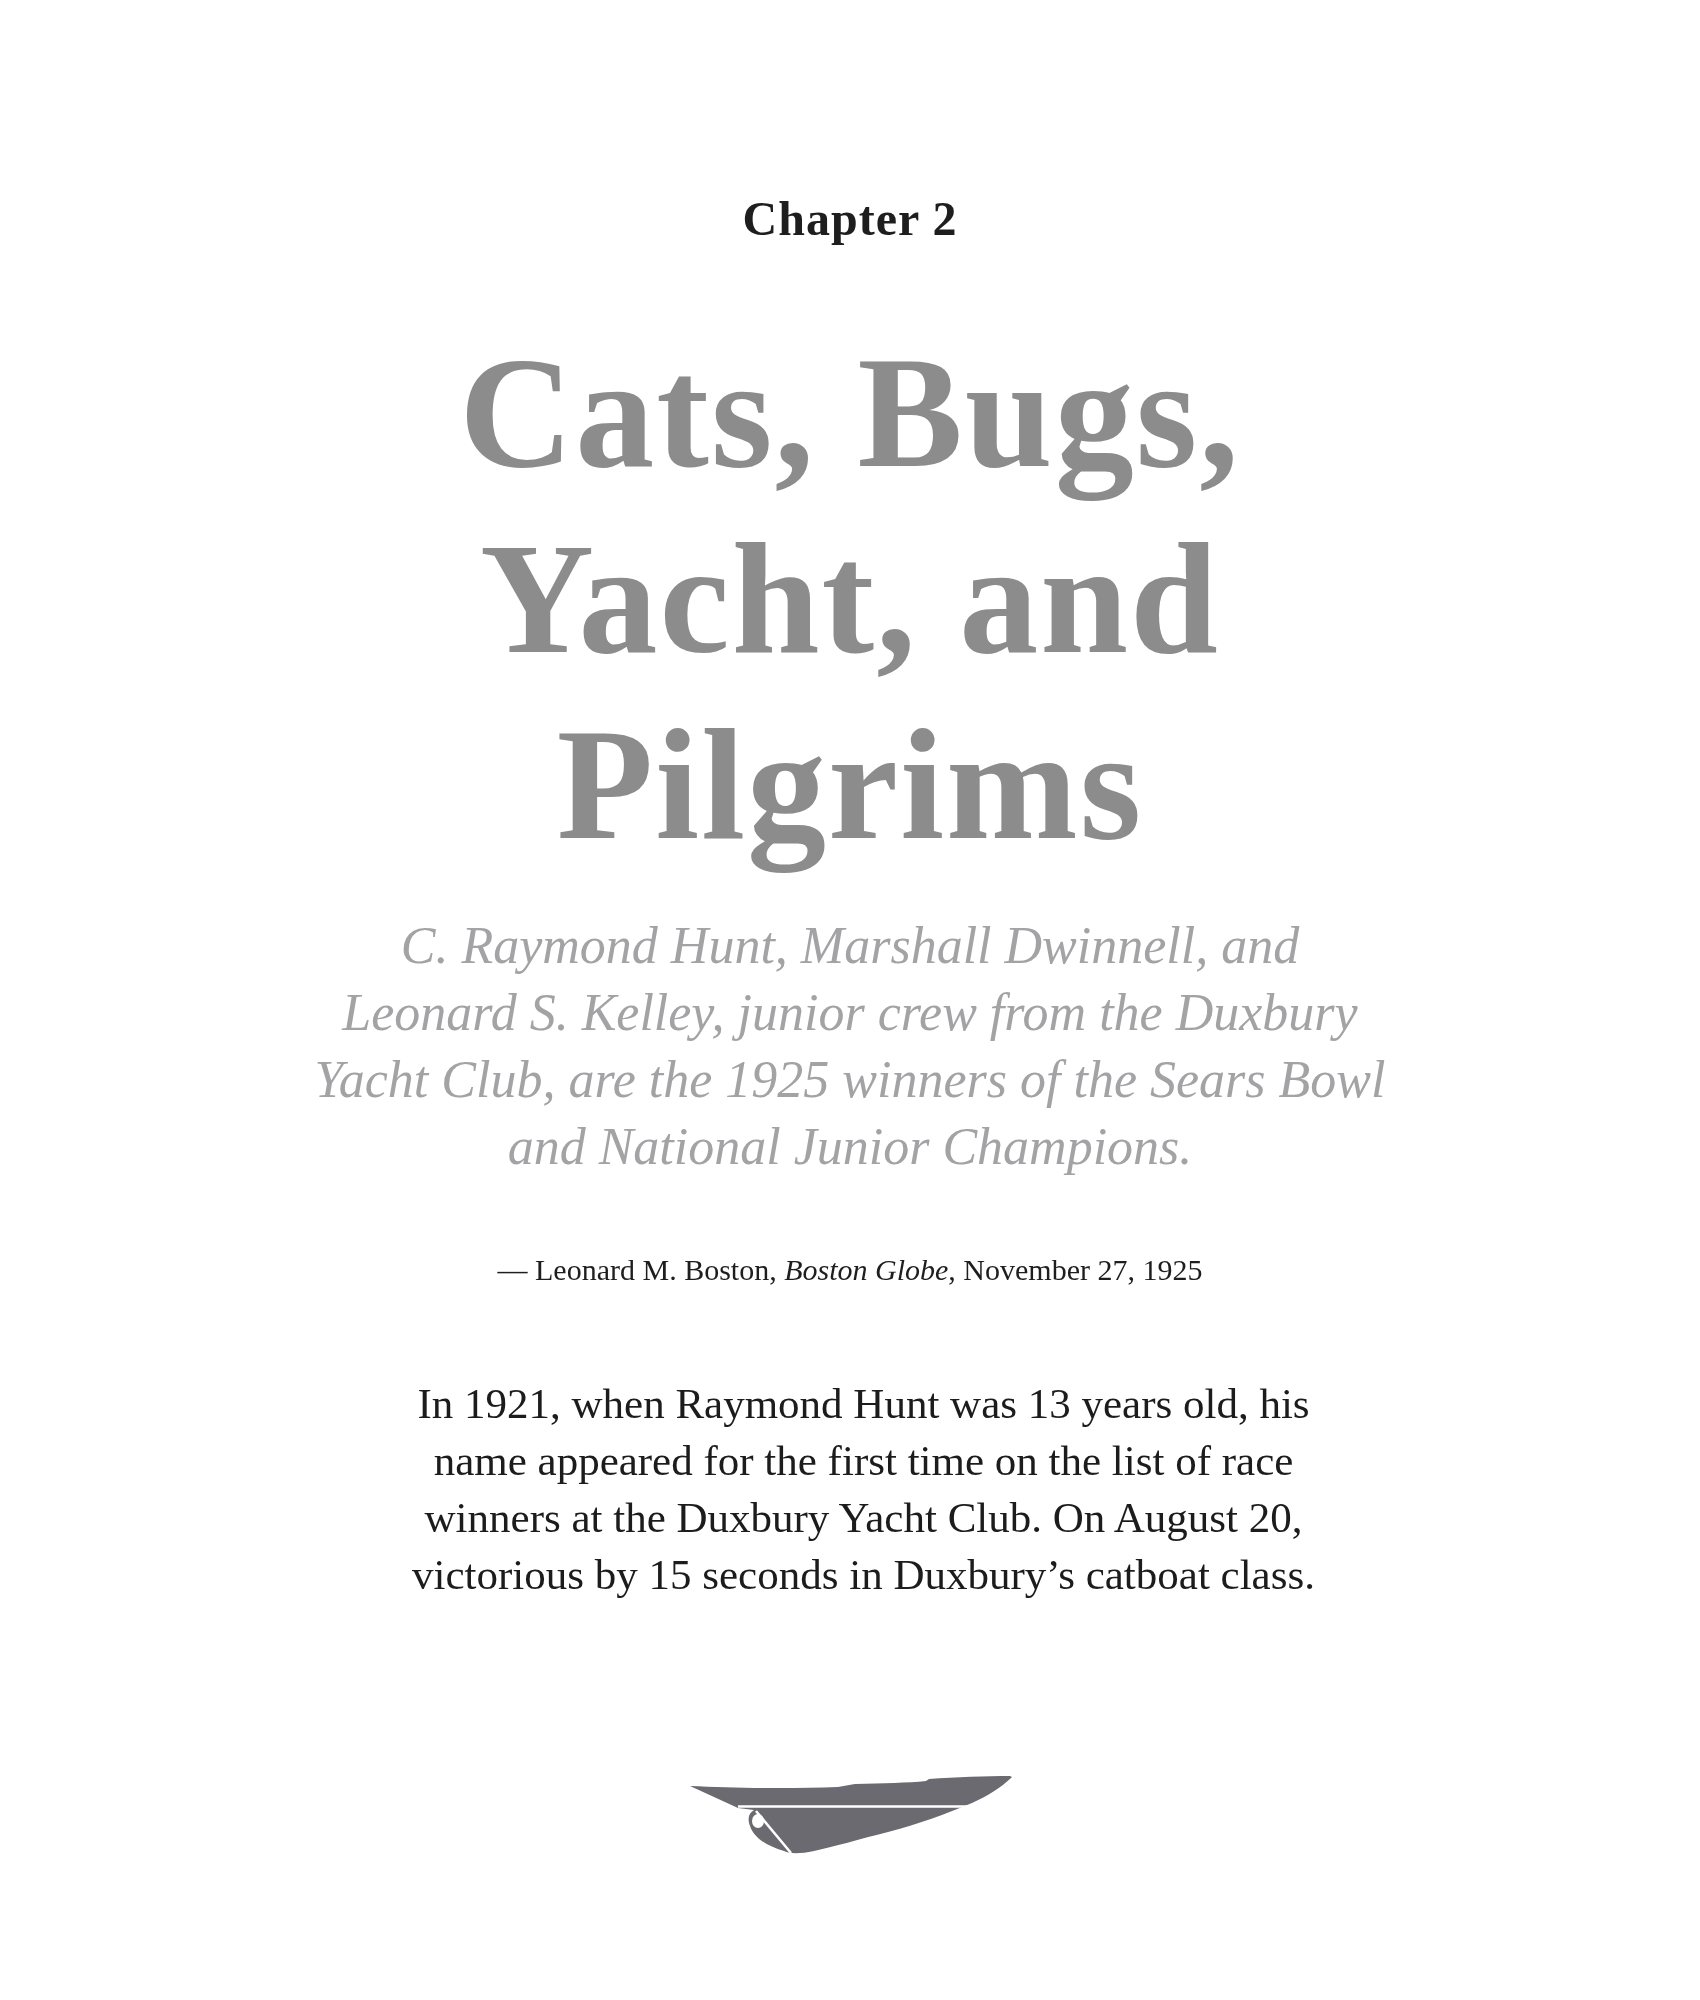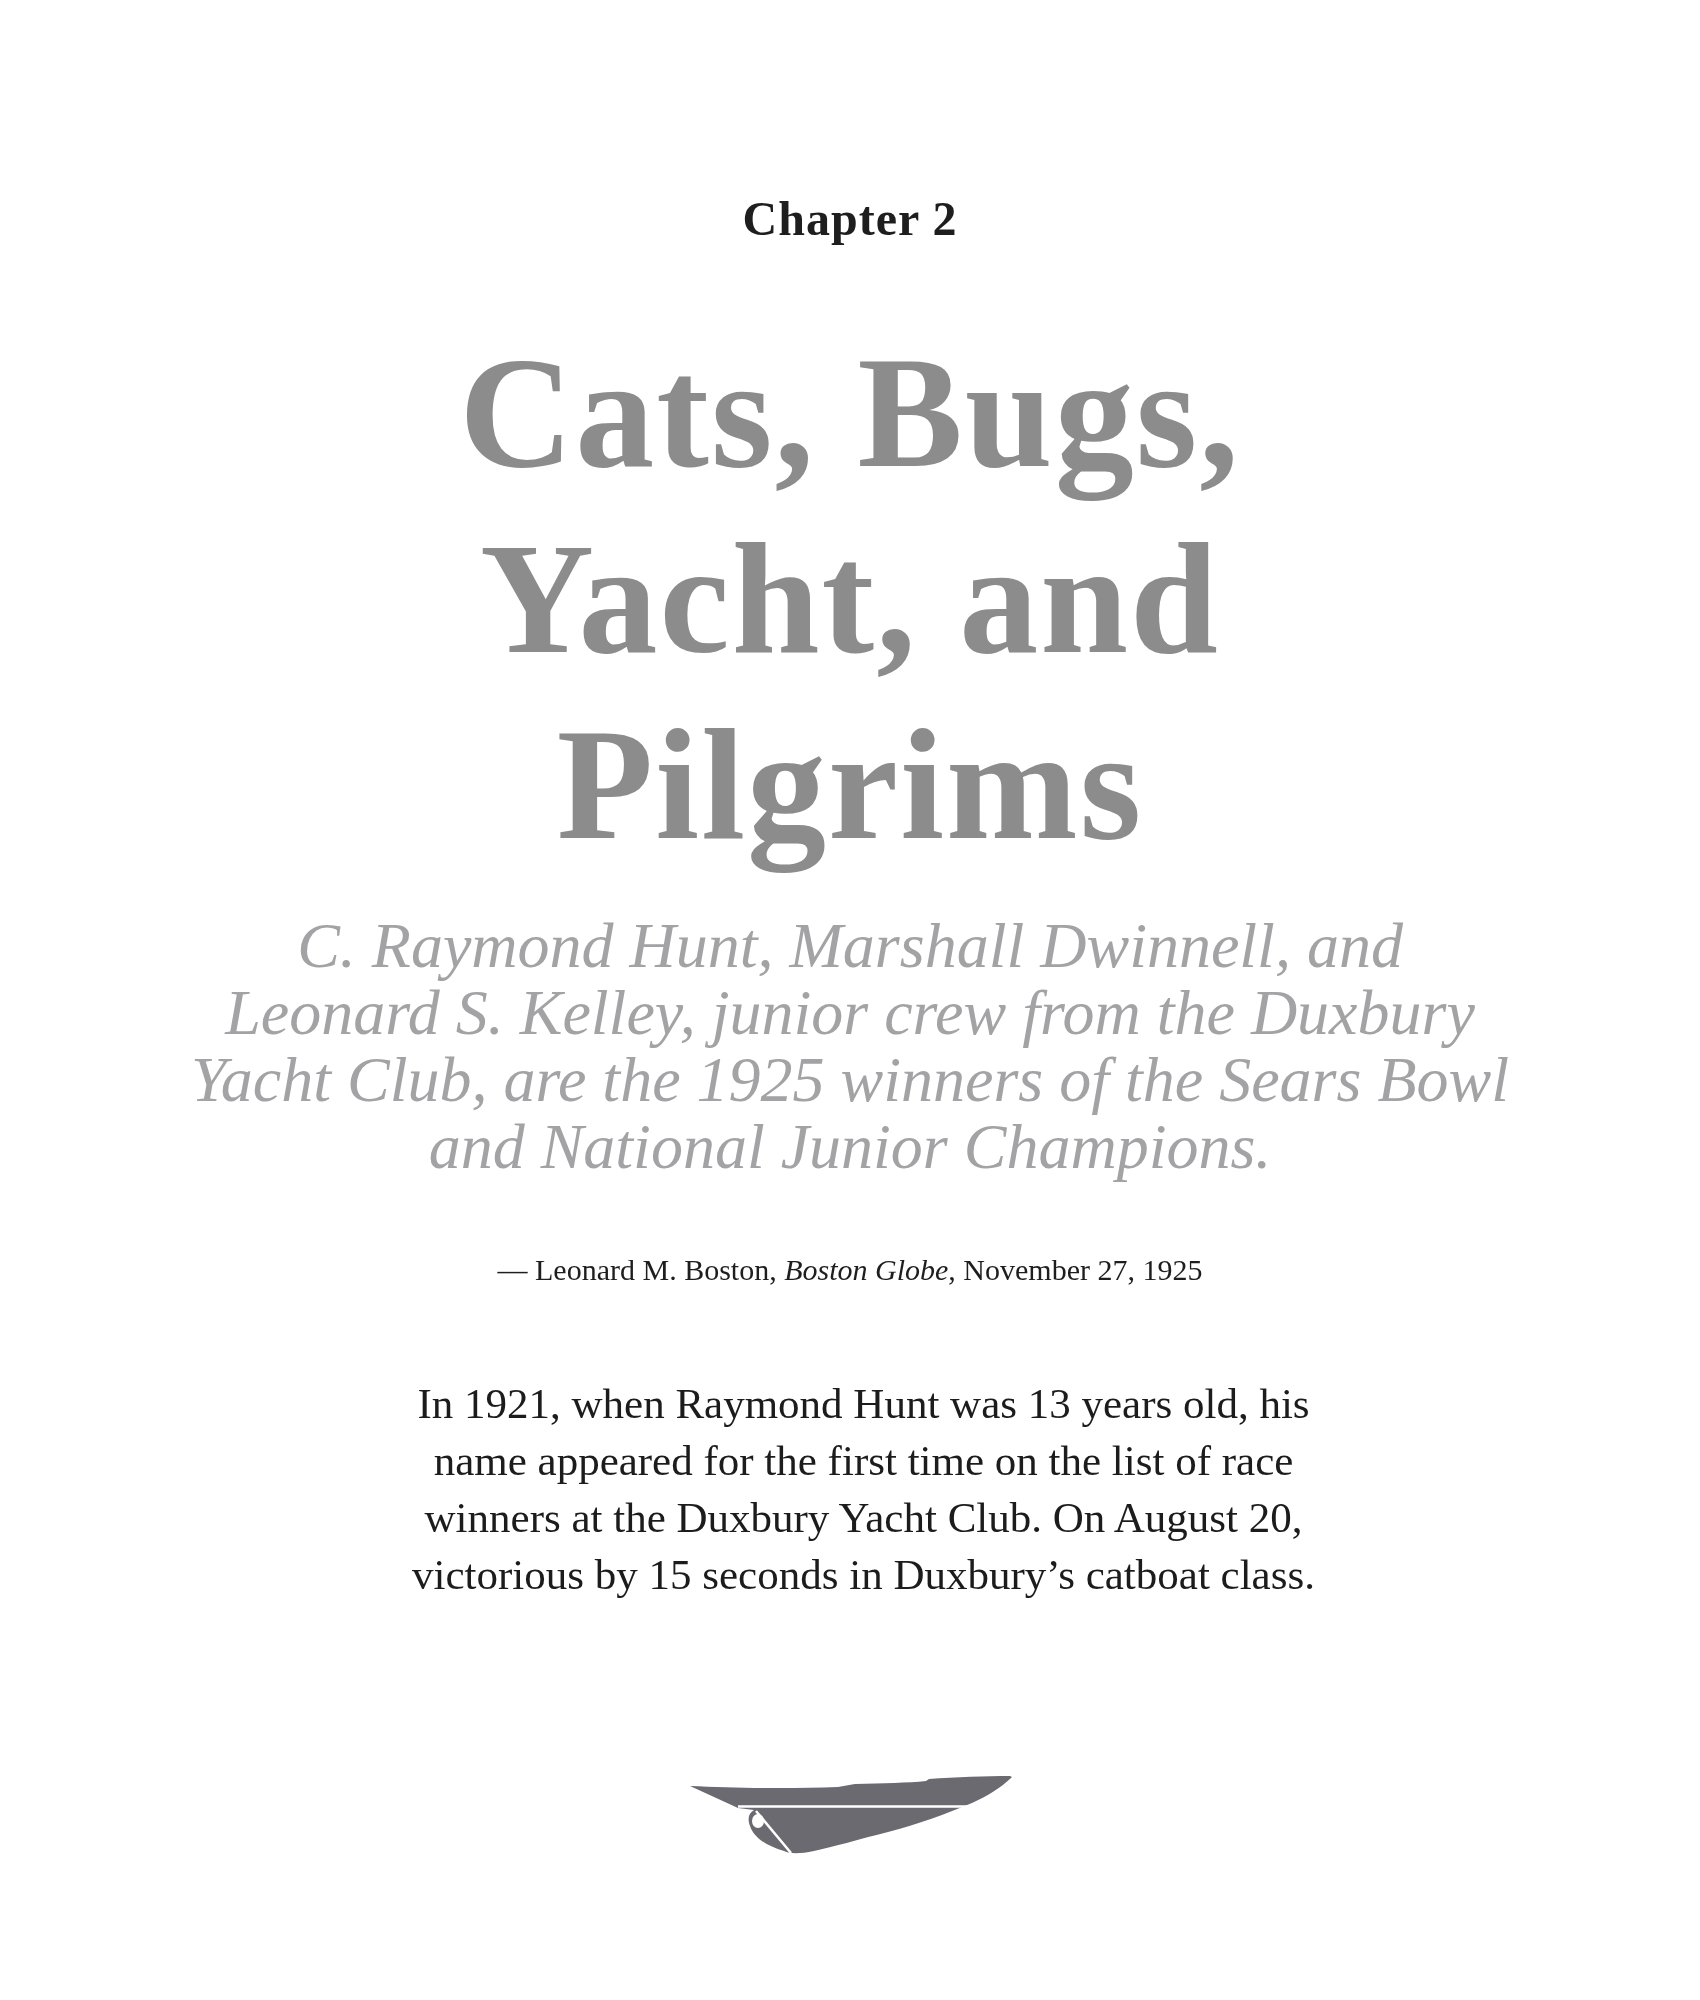--- a/index.html
+++ b/index.html
@@ -31,21 +31,21 @@
     font-size: 158px;
     line-height: 186px;
     font-weight: 600;
     color: #8c8c8c;
     letter-spacing: 2px;
   }
   .title .tline { display: block; }
   .epigraph {
     top: 912px;
     font-style: italic;
-    font-size: 64px;
+    font-size: 52px;
     line-height: 67px;
     color: #a3a3a5;
   }
   .epigraph .eline { display: block; }
   .attribution {
     top: 1255px;
     font-size: 30px;
     line-height: 30px;
     color: #1e1e1e;
   }

